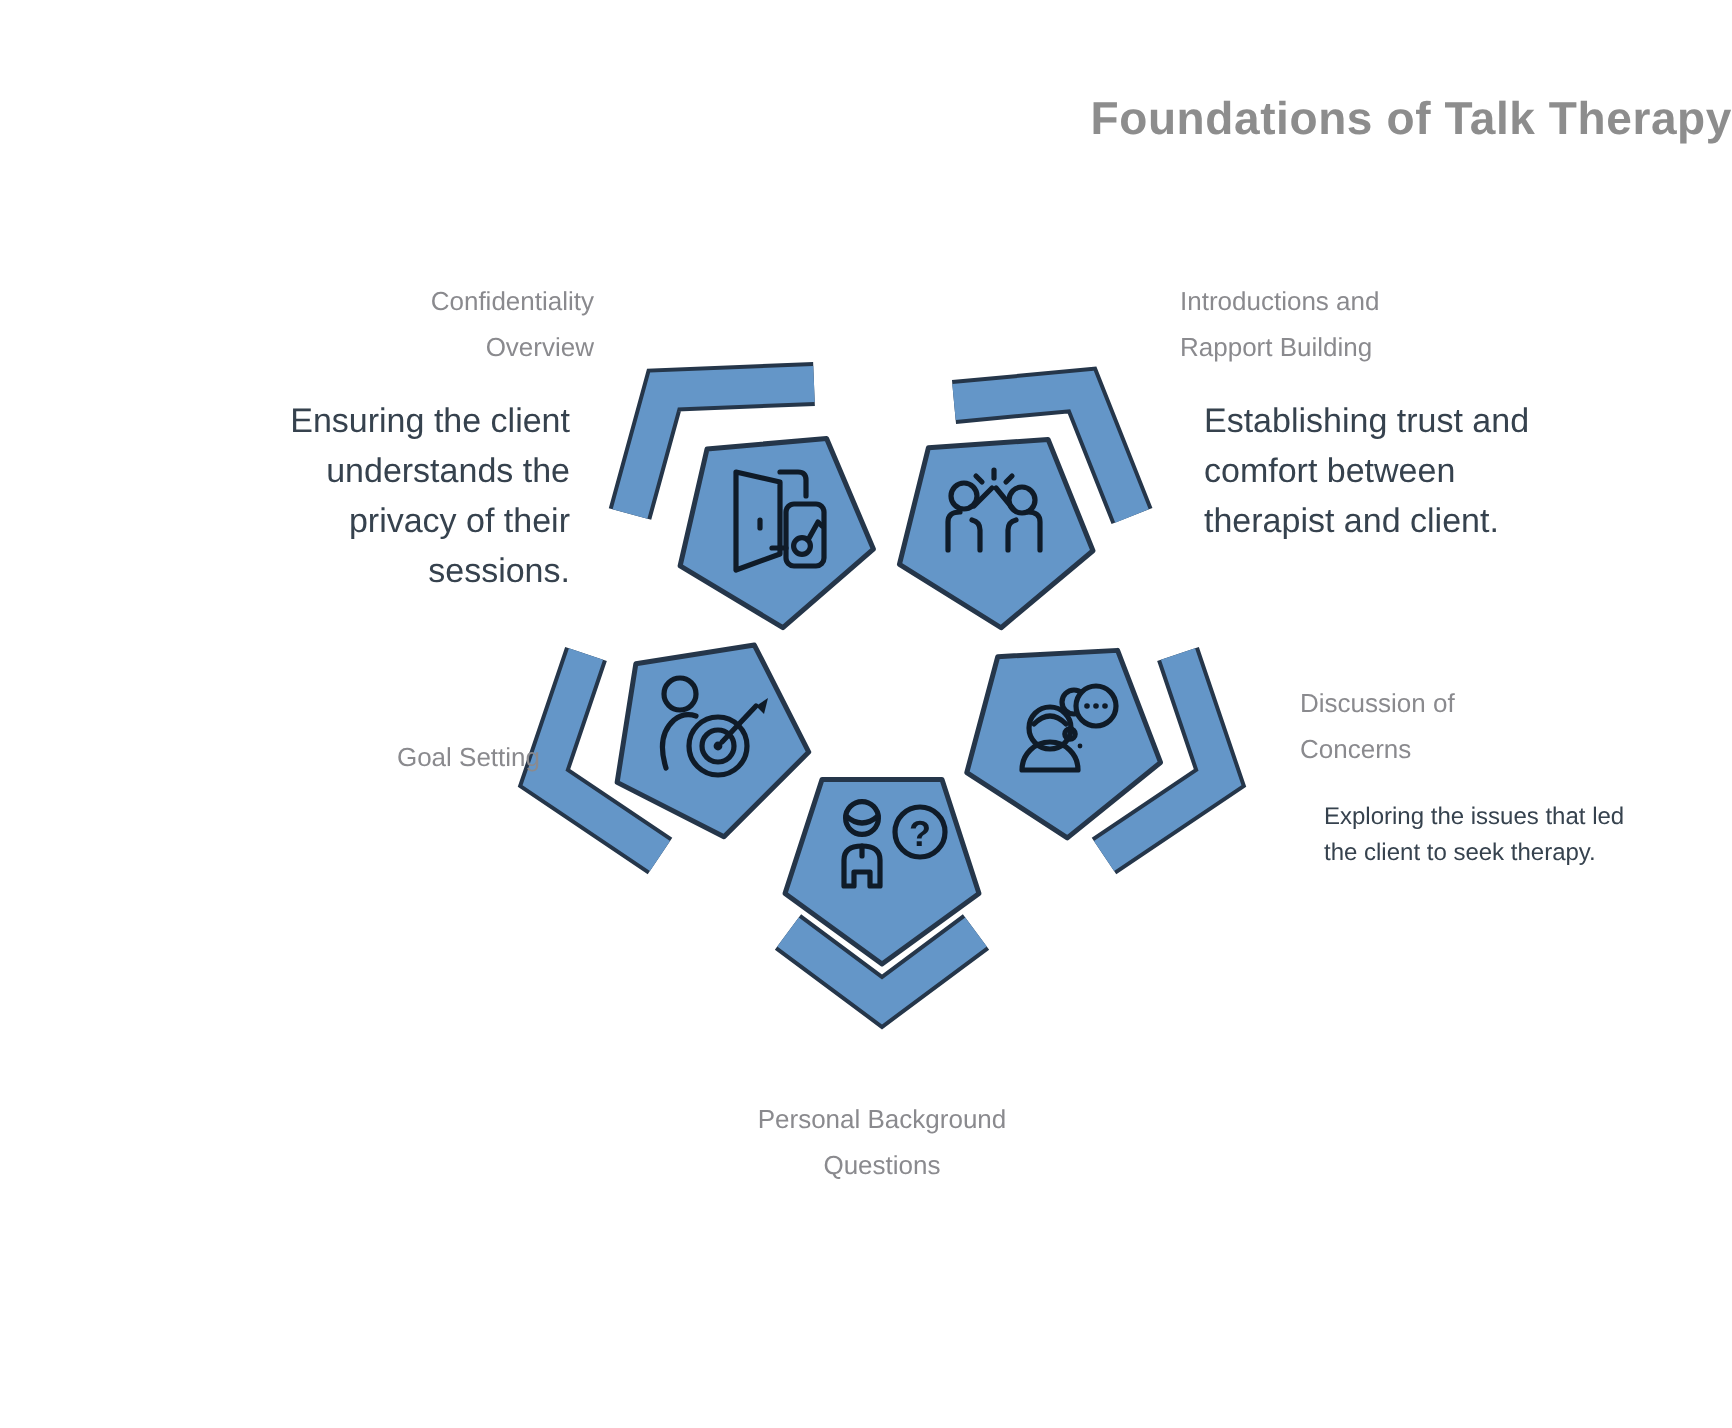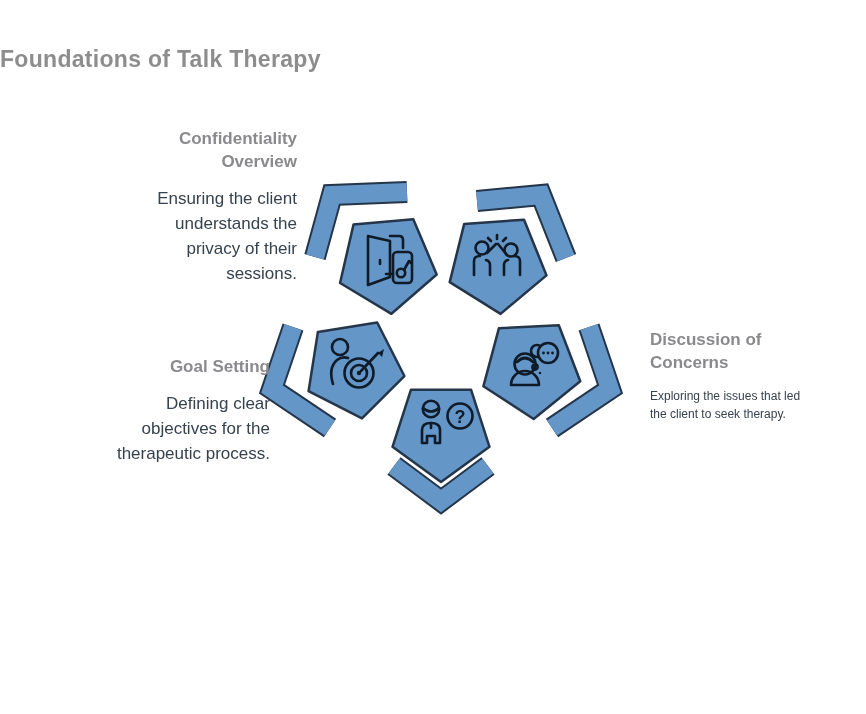--- a/index.html
+++ b/index.html
@@ -3,26 +3,26 @@
 <meta charset="utf-8">
 <style>
   :root{
     --accent:#6496c8; --outline:#25364a; --icon-stroke:#0f1b28;
     --heading-text:#8a8a8e; --body-text:#36424e; --title-text:#8d8d8d; --background:#ffffff;
   }
   *{box-sizing:border-box}
   html,body{margin:0;padding:0}
   body{background:#e9e9e9;font-family:"Liberation Sans",sans-serif}
   .canvas{position:relative;width:866px;height:714px;background:var(--background);overflow:hidden}
-  .title{position:absolute;left:0;right:0;top:46px;margin:0;text-align:left;
+  .title{position:absolute;left:0;right:0;top:46px;margin:0;text-align:right;
          font-size:23px;font-weight:bold;letter-spacing:.3px;color:var(--title-text)}
   .block{position:absolute}
-  .block h2{margin:0 0 13px;font-size:17px;line-height:23px;font-weight:bold;
+  .block h2{margin:12px 0 13px;font-size:13px;line-height:23px;font-weight:normal;
             color:var(--heading-text);white-space:pre-line}
-  .block p{margin:0;font-size:17px;line-height:25px;color:var(--body-text);white-space:pre-line}
+  .block p{margin:12px;font-size:17px;line-height:25px;color:var(--body-text);white-space:pre-line}
   .align-right{text-align:right}
   .align-left{text-align:left}
   .align-center{text-align:center}
   #blk-confidentiality{top:127px;right:569px;width:240px}
   #blk-introductions{top:127px;left:590px;width:230px}
   #blk-goal{top:355px;right:596px;width:210px}
   #blk-discussion{top:328px;left:650px;width:205px}
   #blk-discussion p{font-size:12px;line-height:18px}
   #blk-personal{top:536px;left:321px;width:240px}
   svg.diagram{position:absolute;left:0;top:0}
@@ -140,31 +140,37 @@
 
   <div class="block align-right" id="blk-confidentiality">
     <h2>Confidentiality
 Overview</h2>
     <p>Ensuring the client
 understands the
 privacy of their
 sessions.</p>
   </div>
 
+  <div class="block align-left" id="blk-introductions">
+    <h2>Introductions and
+Rapport Building</h2>
+    <p>Establishing trust and
+comfort between
+therapist and client.</p>
+  </div>
 
   <div class="block align-right" id="blk-goal">
     <h2>Goal Setting</h2>
-    <p>Defining clear
-objectives for the
-therapeutic process.</p>
   </div>
 
   <div class="block align-left" id="blk-discussion">
     <h2>Discussion of
 Concerns</h2>
     <p>Exploring the issues that led
 the client to seek therapy.</p>
   </div>
 
   <div class="block align-center" id="blk-personal">
+    <h2>Personal Background
+Questions</h2>
   </div>
 
 </div>
 
 </body></html>

